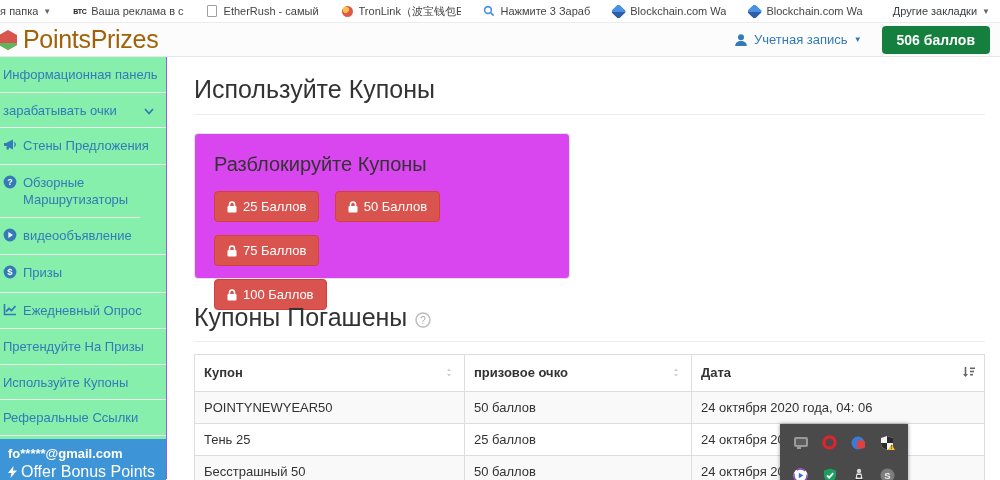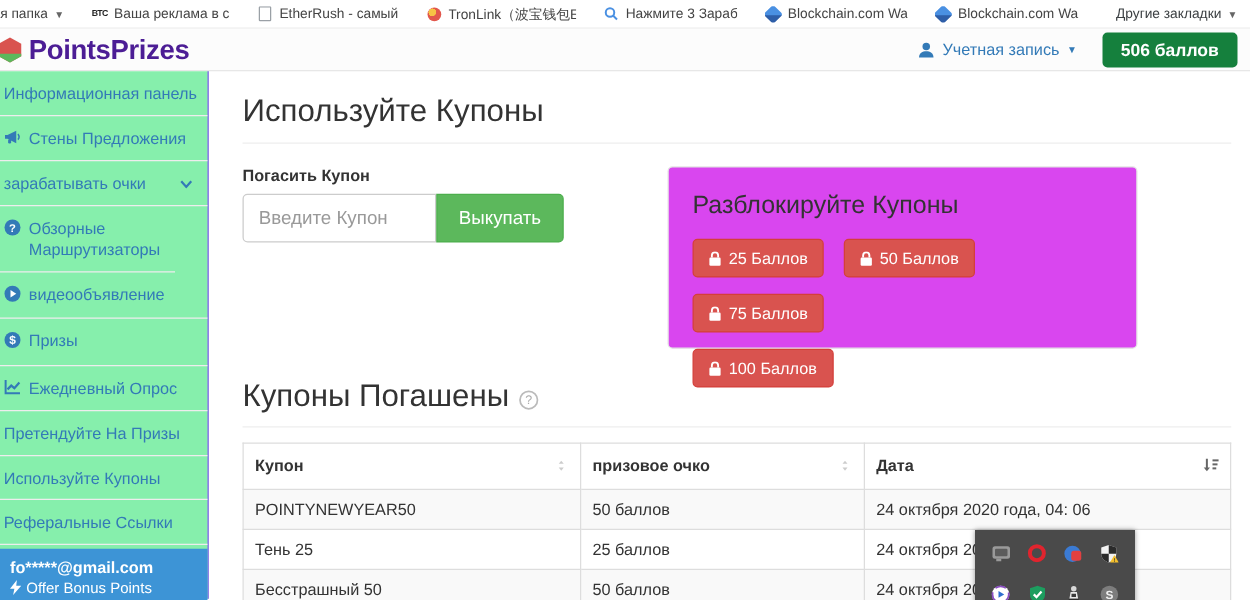--- a/index.html
+++ b/index.html
@@ -17,36 +17,36 @@
   .fav-page { width:10px; height:12px; border:1px solid #9aa0a6; border-radius:1px; background:#fff; }
   .fav-tron { width:11px; height:11px; border-radius:50%; background:radial-gradient(circle at 35% 35%, #f6c344 0 30%, #e2574c 31% 100%); }
   .fav-block { width:11px; height:11px; background:linear-gradient(135deg,#4a90e2 0 55%, #2e5ea8 56% 100%); transform:rotate(45deg); border-radius:2px; }
   .other-bookmarks { margin-left:auto; display:flex; gap:5px; align-items:center; color:#3c4043; cursor:pointer; }
 
   
   .site-header { height:34px; background:#fcfcfc; border-bottom:1px solid #e7e7e7;
     display:flex; align-items:center; padding:0 8px; }
   .logo { display:flex; align-items:center; gap:4px; cursor:pointer; }
   .logo-icon { width:22px; height:22px; margin-left:-11px; flex:0 0 auto; }
-  .logo-text { font-size:22px; font-weight:bold; color:#4c1d95; letter-spacing:-0.3px; }
+  .logo-text { font-size:25px; font-weight:normal; color:#a16207; letter-spacing:-0.3px; }
   .header-right { margin-left:auto; display:flex; align-items:center;justify-content:center; }
   .account-link { display:flex; align-items:center; gap:6px; color:#337ab7; font-size:13px; cursor:pointer; }
   .points-badge { margin-left:20px; margin-right:2px; background:#15803d; color:#fff; font-weight:bold;
     font-size:14px; padding:6px 15px; border-radius:4px; cursor:pointer; }
 
   
   .layout { display:flex; height:422px; }
   .sidebar { width:168px; background:#86efac; border-right:1px solid #8b5cf6; display:flex; flex-direction:column; }
   .side-item { padding:9px 6px 8px 3px; font-size:13px; color:#337ab7; border-bottom:1px solid #ededed;
     display:flex; align-items:flex-start; gap:6px; cursor:pointer; line-height:1.35; }
   .side-item .sicon { flex:0 0 auto; margin-top:1px; }
   .side-item .chev { margin-left:auto; margin-right:6px; }
   .side-ad { background:#3d94d6; color:#fff; padding:7px 8px 8px; cursor:pointer; }
   .side-ad .email { font-size:13px; font-weight:bold; }
-  .side-ad .adline { font-size:12px; display:flex; align-items:center; gap:4px; margin-top:2px; }
+  .side-ad .adline { font-size:16px; display:flex; align-items:center; gap:4px; margin-top:2px; }
 
   
   .main { flex:1; padding:18px 15px 0 27px; }
   .page-title { font-size:25px; font-weight:500; color:#333; }
   .rule { border:none; border-top:1px solid #eee; margin:10px 0 18px; }
   .top-row { display:flex; }
   .redeem-form { width:340px; }
   .form-label { font-size:13px; font-weight:bold; display:block; margin-bottom:7px; }
   .input-group { display:flex; }
   .coupon-input { width:155px; height:39px; border:1px solid #ccc; border-radius:4px 0 0 4px;
@@ -152,37 +152,37 @@
   </div>
 </div>
 
 <div class="layout">
 
   <div class="sidebar">
     <div class="side-item">
       <span>Информационная панель</span>
     </div>
     <div class="side-item">
+      <span>зарабатывать очки</span>
+      <span class="chev">
+        <svg width="10" height="7" viewBox="0 0 10 7">
+            <polyline points="1,1 5,5.5 9,1" fill="none" stroke="#337ab7" stroke-width="1.8"></polyline>
+          </svg>
+      </span>
+    </div>
+    <div class="side-item">
       <span class="sicon">
         <svg width="14" height="13" viewBox="0 0 14 13">
             <polygon points="1,5 3,5 10,1.5 10,11.5 3,8 1,8" fill="#337ab7"></polygon>
             <rect x="3.5" y="8.4" width="2.4" height="3.4" rx="1" fill="#337ab7"></rect>
             <path d="M11.3 4.3 q2 2.2 0 4.4" stroke="#337ab7" stroke-width="1.2" fill="none"></path>
           </svg>
       </span>
       <span>Стены Предложения</span>
     </div>
-    <div class="side-item">
-      <span>зарабатывать очки</span>
-      <span class="chev">
-        <svg width="10" height="7" viewBox="0 0 10 7">
-            <polyline points="1,1 5,5.5 9,1" fill="none" stroke="#337ab7" stroke-width="1.8"></polyline>
-          </svg>
-      </span>
-    </div>
     <div class="side-item" style="width:140px;">
       <span class="sicon">
         <svg width="14" height="14" viewBox="0 0 14 14">
             <circle cx="7" cy="7" r="6.4" fill="#337ab7"></circle>
             <text x="7" y="10.3" text-anchor="middle" font-size="9" font-weight="bold" fill="#fff" font-family="Liberation Sans, sans-serif">?</text>
           </svg>
       </span>
       <span>Обзорные Маршрутизаторы</span>
     </div>
     <div class="side-item">
@@ -231,27 +231,20 @@
       </div>
     </div>
 
   </div>
 
   <div class="main">
     <h1 class="page-title">Используйте Купоны</h1>
     <hr class="rule">
 
     <div class="top-row">
-      <div class="redeem-form">
-        <label class="form-label">Погасить Купон</label>
-        <div class="input-group">
-          <input class="coupon-input" placeholder="Введите Купон" style="">
-          <button class="redeem-btn">Выкупать</button>
-        </div>
-      </div>
 
       <div class="unlock-panel">
         <div class="unlock-title">Разблокируйте Купоны</div>
         <button class="lock-btn">
           <svg width="10" height="12" viewBox="0 0 10 12">
               <rect x="0.5" y="5" width="9" height="6.5" rx="1" fill="#fff"></rect>
               <path d="M2.5 5 V3.4 a2.5 2.5 0 0 1 5 0 V5" stroke="#fff" stroke-width="1.5" fill="none"></path>
             </svg>
           <span>25 Баллов</span>
         </button>

